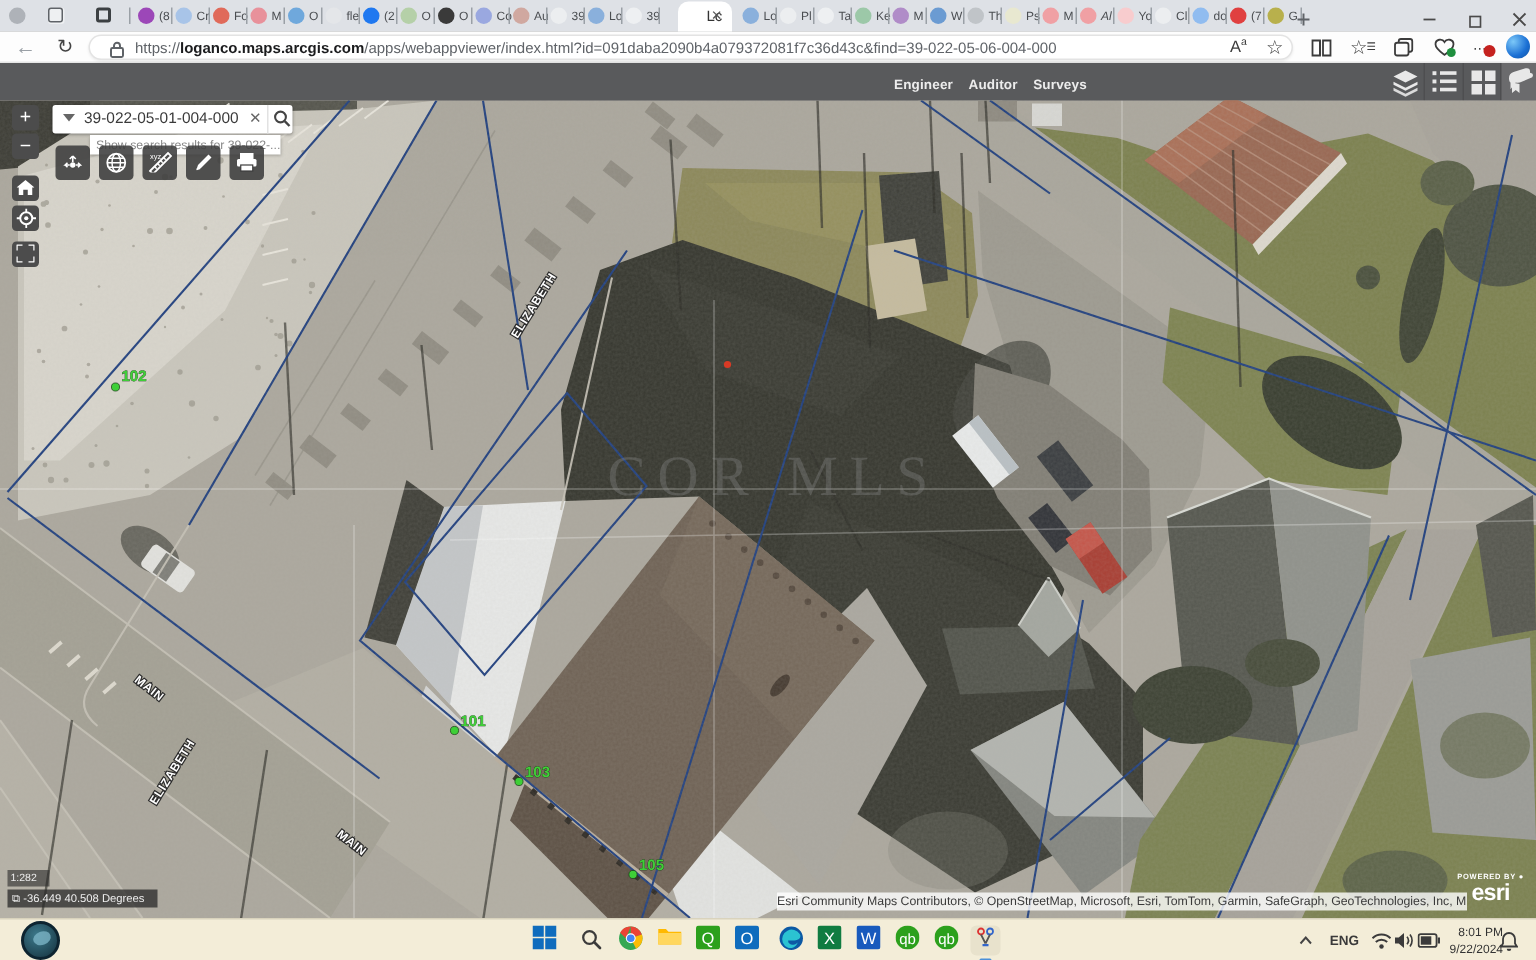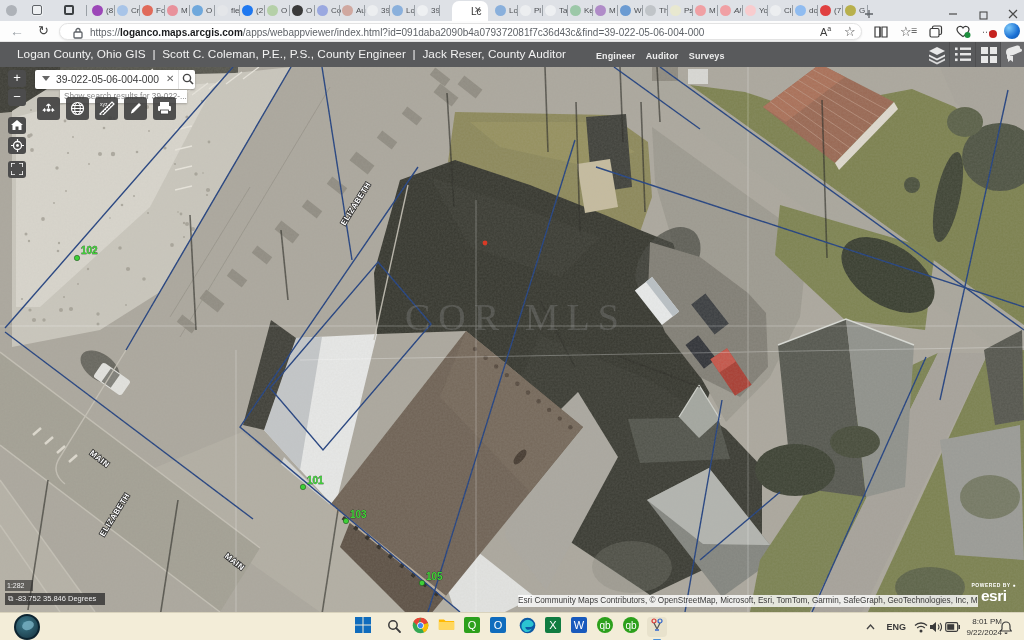--- a/index.html
+++ b/index.html
@@ -180,21 +180,20 @@
       </svg>
     <svg class="bico" style="left:956px;top:4px" width="15" height="13" viewBox="0 0 15 13">
         <path d="M7 3 C5.5 0.5 1 1 1 4.5 C1 7.5 5 10 7 11.5 C9 10 13 7.5 13 4.5 C13 1 8.5 0.5 7 3z" fill="none" stroke="#3b3b3b" stroke-width="1.2"></path>
         <circle cx="11.5" cy="10" r="3" fill="#1e8e3e"></circle>
       </svg>
     <div class="bico" style="left:982px;top:6px;font-size:9px;color:#3b3b3b;">⋯<span style="position:absolute;left:7px;top:3px;width:8px;height:8px;background:#c5221f;border-radius:50%;"></span></div>
     <div class="bico" style="left:1004px;top:2px;width:16px;height:16px;background:radial-gradient(circle at 30% 30%,#7cc8f8,#1a6fd4 60%,#14539e);border-radius:50%;"></div>
   </div>
 
   <div id="hdr">
-    <div class="t1">Logan County, Ohio GIS&nbsp; | &nbsp;Scott C. Coleman, P.E., P.S., County Engineer&nbsp; | &nbsp;Jack Reser, County Auditor</div>
     <div class="links">Engineer&nbsp;&nbsp;&nbsp;&nbsp;Auditor&nbsp;&nbsp;&nbsp;&nbsp;Surveys</div>
     <svg style="position:absolute;right:0px;top:0px" width="100" height="25" viewBox="0 0 100 25">
       <rect x="76" y="0" width="24" height="25" fill="#6b6b6d"></rect>
       <path d="M25.5 0v25M51.5 0v25M76.5 0v25" stroke="#4e4e50" stroke-width="1"></path>
       <g fill="#e8e8e8">
         <path d="M5 9 L13 5 L21 9 L13 13 Z"></path>
         <path d="M5 12.5 L13 16.5 L21 12.5 L21 14.5 L13 18.5 L5 14.5 Z"></path>
         <path d="M5 16.5 L13 20.5 L21 16.5 L21 18.5 L13 22.5 L5 18.5 Z" opacity="0.9"></path>
         <rect x="31" y="5.5" width="2.6" height="2.6"></rect>
           <rect x="36" y="5.5" width="11" height="2.4"></rect>
@@ -500,21 +499,21 @@
     <div class="mbtn" style="left:8px;top:70px;"><svg width="13" height="13" viewBox="0 0 13 13" style="margin-top:2px">
           <circle cx="6.5" cy="6.5" r="4" fill="none" stroke="#fff" stroke-width="1.3"></circle>
           <circle cx="6.5" cy="6.5" r="1.4" fill="#fff"></circle>
           <path d="M6.5 0v2.3M6.5 10.7V13M0 6.5h2.3M10.7 6.5H13" stroke="#fff" stroke-width="1.2"></path>
         </svg></div>
     <div class="mbtn" style="left:8px;top:94px;"><svg width="12" height="12" viewBox="0 0 12 12" style="margin-top:2px">
           <path d="M0 0h4M0 0v4M8 0h4M12 0v4M0 8v4M0 12h4M12 8v4M8 12h4" stroke="#fff" stroke-width="1.6" fill="none"></path>
         </svg></div>
     <div id="searchbox">
       <span style="position:absolute;left:7px;top:6px;width:0;height:0;border-left:4px solid transparent;border-right:4px solid transparent;border-top:5px solid #666;"></span>
-      <span style="position:absolute;left:21px;top:3.5px;">39-022-05-06-004-000</span>
+      <span style="position:absolute;left:21px;top:3.5px;">39-022-05-01-004-000</span>
       <span style="position:absolute;left:131px;top:3px;color:#666;font-size:10px;">✕</span>
       <span style="position:absolute;left:143px;top:0;height:19px;border-left:1px solid #e2e2e2;"></span>
       <svg style="position:absolute;left:147px;top:3px" width="12" height="12" viewBox="0 0 12 12">
           <circle cx="5" cy="5" r="3.6" fill="none" stroke="#444" stroke-width="1.4"></circle>
           <line x1="7.8" y1="7.8" x2="11" y2="11" stroke="#444" stroke-width="1.6"></line>
         </svg>
     </div>
     <div id="sugg">Show search results for 39-022-...</div>
     <div class="tbtn" style="left:37px;"><svg width="15" height="15" viewBox="0 0 15 15" style="margin-top:4px">
           <circle cx="7.5" cy="9" r="1.8" fill="#fff"></circle>
@@ -533,21 +532,21 @@
     <div class="tbtn" style="left:124px;"><svg width="14" height="14" viewBox="0 0 14 14" style="margin-top:4px">
           <path d="M2 12 L3 9 L10 2 L12 4 L5 11 Z" fill="#fff"></path>
           <path d="M2 12l2.5-.8" stroke="#fff"></path>
         </svg></div>
     <div class="tbtn" style="left:153px;"><svg width="15" height="14" viewBox="0 0 15 14" style="margin-top:4px">
           <rect x="3" y="1" width="9" height="4" fill="#fff"></rect>
           <rect x="1" y="5" width="13" height="5" rx="1" fill="#fff"></rect>
           <rect x="3.5" y="9" width="8" height="4" fill="#fff" stroke="#3c3c3c" stroke-width="0.8"></rect>
         </svg></div>
     <div id="scalebox">1:282</div>
-    <div id="coordbar">⧉ -83.752 35.846 Degrees</div>
+    <div id="coordbar">⧉ -36.449 40.508 Degrees</div>
     <div id="attrib">Esri Community Maps Contributors, © OpenStreetMap, Microsoft, Esri, TomTom, Garmin, SafeGraph, GeoTechnologies, Inc, M...</div>
     <div id="esri">
         <div style="font-size:5px;font-weight:bold;letter-spacing:.5px;">POWERED BY ●</div>
       <div style="font-size:15.5px;font-weight:bold;letter-spacing:-0.5px;">esri</div>
       </div>
   </div>
 
   <div id="task">
       <div style="position: absolute; left: 14px; top: 1px; width: 26px; height: 26px; border-radius: 50%; background: radial-gradient(circle at 40% 35%, rgb(61, 122, 140), rgb(20, 48, 60)); border: 2px solid rgb(13, 36, 48);"></div>
       <div style="position: absolute; left: 22px; top: 8px; width: 12px; height: 9px; border-radius: 50%; background: rgb(122, 179, 196); opacity: 0.8; transform: rotate(-20deg);"></div>

